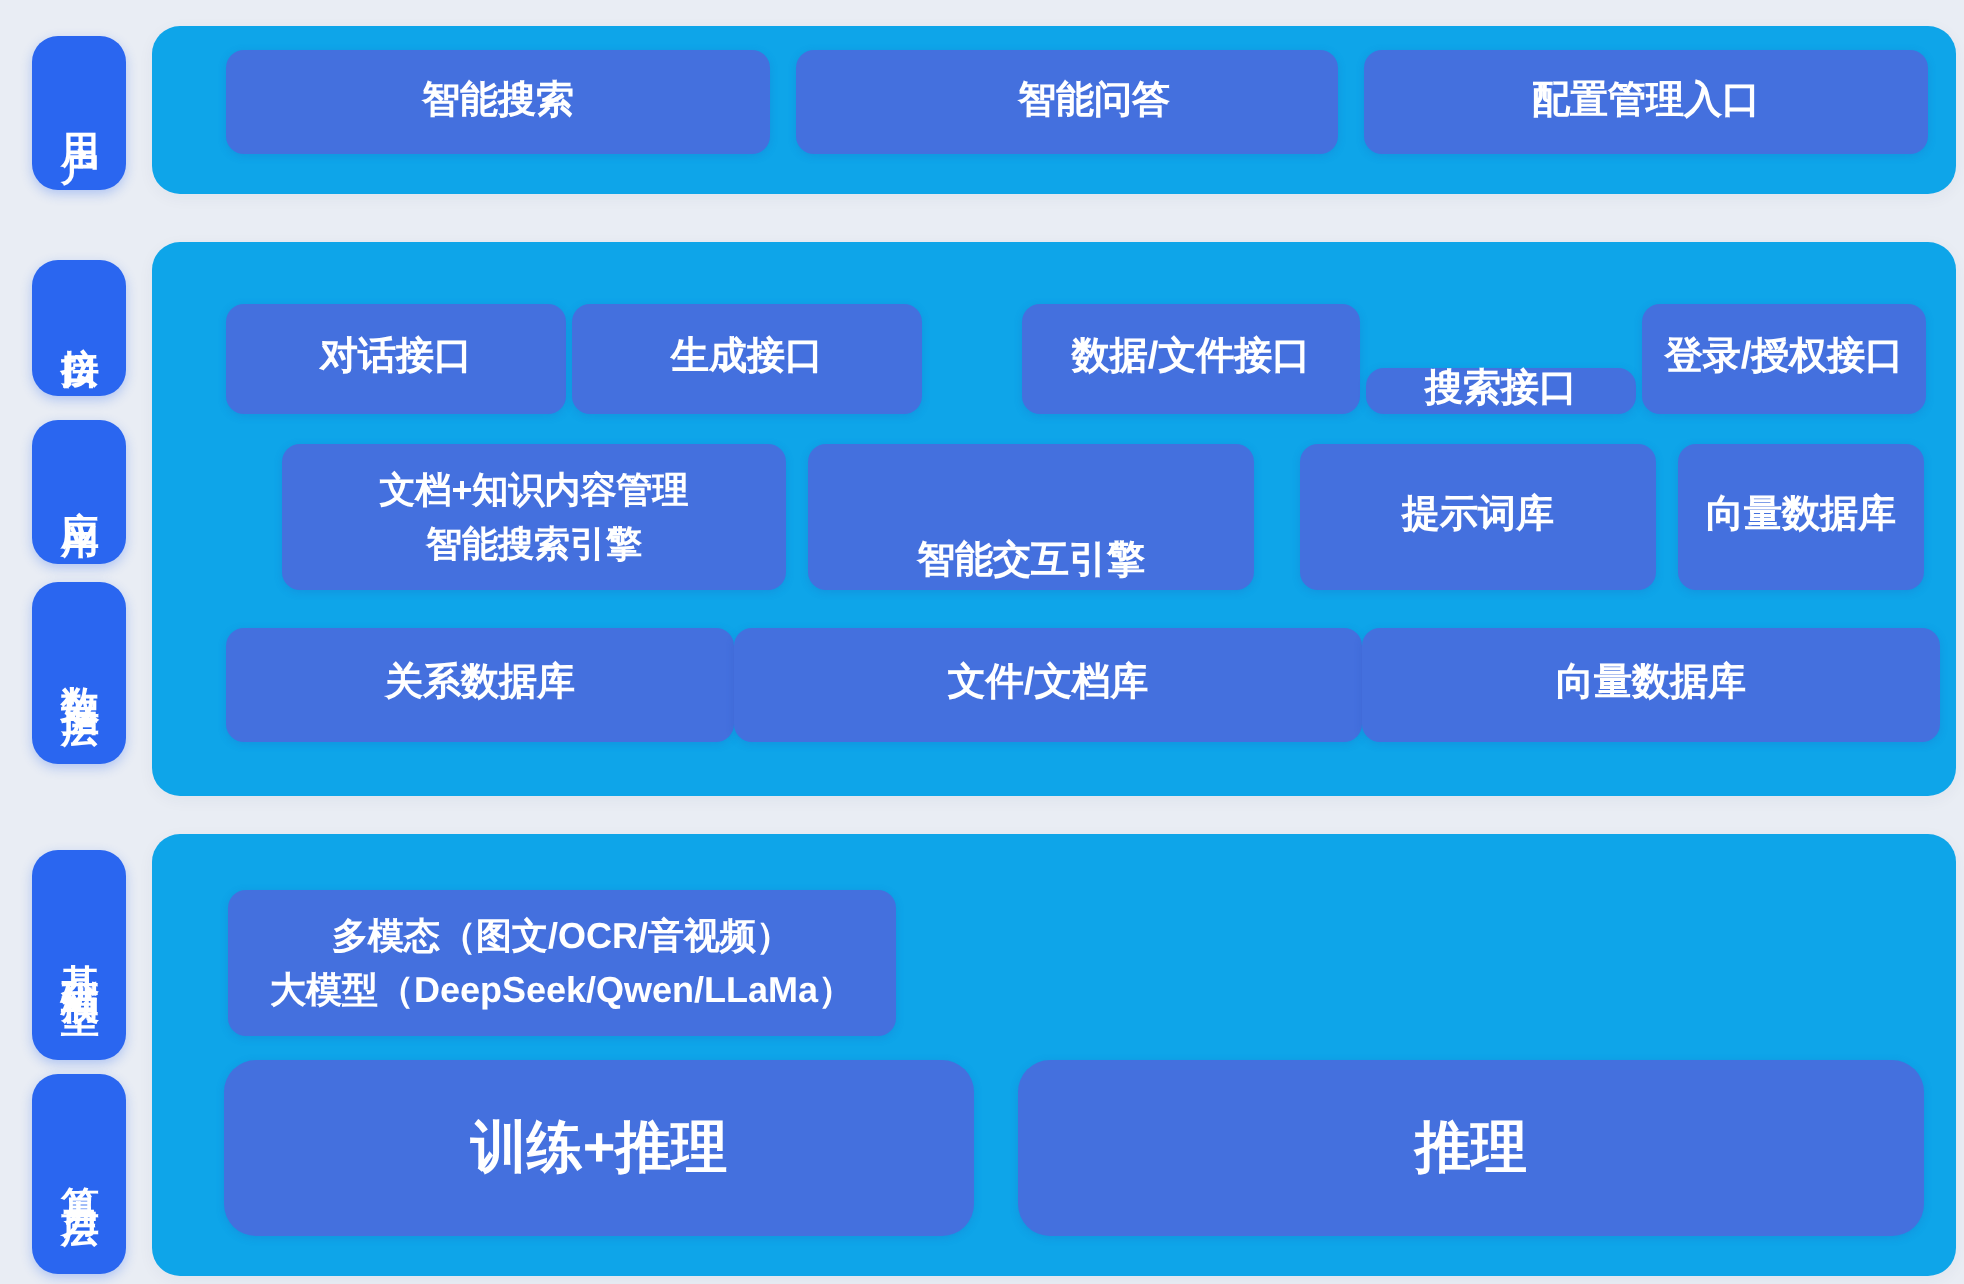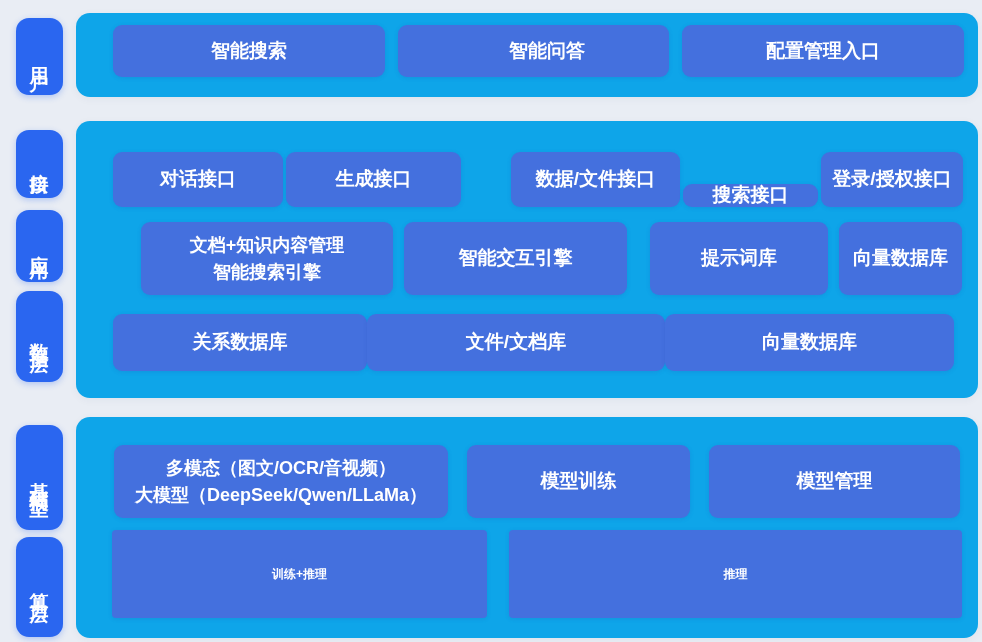--- a/index.html
+++ b/index.html
@@ -40,21 +40,21 @@
   }
   .blk{
     background:#4470de;
     border-radius:9px;
     color:#ffffff;
     display:flex;flex-direction:column;
     align-items:center;justify-content:center;
     font-size:19px;line-height:1.4;text-align:center;
     box-shadow:0 1px 4px rgba(40,70,180,.18);
   }
-  .blk.big{border-radius:4px;font-size:12px;}
+  .blk.big{border-radius:16px;font-size:28px;}
   .blk.twoline{font-size:18px;line-height:1.5;}
   .grow{flex:1;}
 </style>
 </head>
 <body>
 
 <div class="stage">
 
   <div class="layer-tab" style="top:18px;height:77px;">
     <span>用户</span>
@@ -102,32 +102,32 @@
       <div class="blk grow">
         <span>登录/授权接口</span>
       </div>
     </div>
 
     <div class="row" style="left:37px;right:16px;top:101px;height:73px;gap:11px;padding-left:28px;">
       <div class="blk twoline" style="width:252px;">
         <span>文档+知识内容管理</span>
         <span>智能搜索引擎</span>
       </div>
-      <div class="blk" style="width:223px;">
+      <div class="blk" style="width:223px;justify-content:flex-end;">
         <span>智能交互引擎</span>
       </div>
       <div class="blk" style="width:178px;margin-left:12px;">
         <span>提示词库</span>
       </div>
       <div class="blk grow">
         <span>向量数据库</span>
       </div>
     </div>
 
-    <div class="row" style="left:37px;right:24px;top:193px;height:57px;gap:0;">
+    <div class="row" style="left:37px;right:8px;top:193px;height:57px;gap:0;">
       <div class="blk" style="width:254px;">
         <span>关系数据库</span>
       </div>
       <div class="blk grow">
         <span>文件/文档库</span>
       </div>
       <div class="blk" style="width:289px;">
         <span>向量数据库</span>
       </div>
     </div>
@@ -140,26 +140,20 @@
     <span>算力层</span>
   </div>
 
   <div class="panel" style="top:417px;height:221px;">
 
     <div class="row" style="left:38px;right:18px;top:28px;height:73px;gap:19px;">
       <div class="blk twoline" style="width:334px;">
         <span>多模态（图文/OCR/音视频）</span>
         <span>大模型（DeepSeek/Qwen/LLaMa）</span>
       </div>
-      <div class="blk" style="width:223px;">
-        <span>模型训练</span>
-      </div>
-      <div class="blk grow">
-        <span>模型管理</span>
-      </div>
     </div>
 
     <div class="row" style="left:36px;right:16px;top:113px;height:88px;gap:22px;">
       <div class="blk big" style="width:375px;">
         <span>训练+推理</span>
       </div>
       <div class="blk big grow">
         <span>推理</span>
       </div>
     </div>

